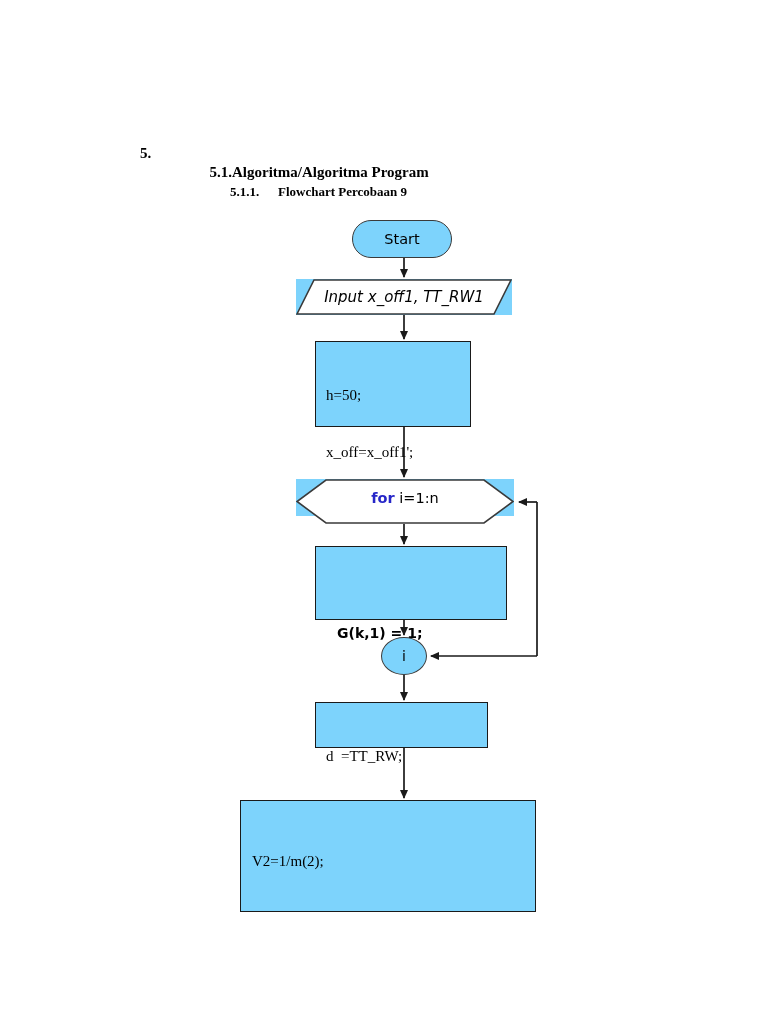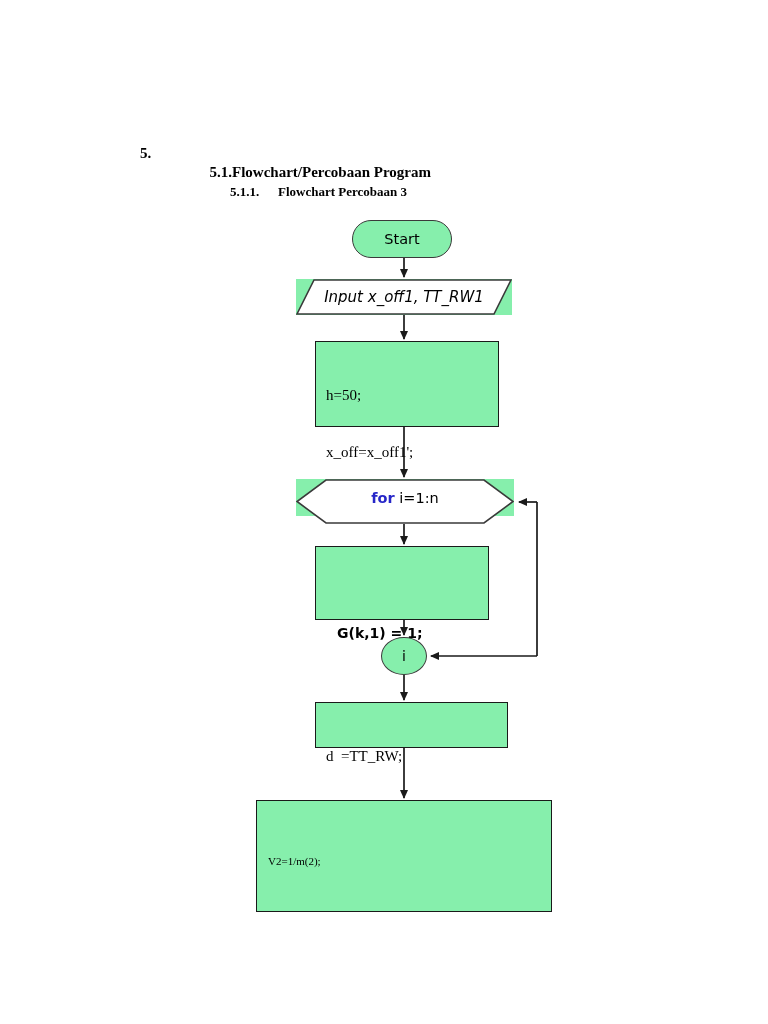--- a/index.html
+++ b/index.html
@@ -47,21 +47,21 @@
     position: absolute;
     left: 0; top: 0;
     width: 768px; height: 1024px;
   }
   .node {
     position: absolute;
     box-sizing: border-box;
     display: flex;
     align-items: center;
     justify-content: center;
-    background: #86efac;
+    background: #7dd3fc;
     color: #000;
   }
 
   
   .n-start {
     left: 352px; top: 220px;
     width: 100px; height: 38px;
     border: 1.4px solid #3a3a3a;
     border-radius: 19px;
     font-size: 14.5px;
@@ -93,44 +93,44 @@
     justify-content: flex-start;
   }
   .rect .lines {
     padding: 6px 0 0 10px;
     white-space: pre;
     line-height: 19px;
   }
 
   .n-init {
     left: 315px; top: 341px;
-    width: 184px; height: 86px;
+    width: 156px; height: 86px;
     font-size: 15px;
   }
 
   .n-gmat {
     left: 315px; top: 546px;
-    width: 174px; height: 74px;
+    width: 192px; height: 74px;
     font-size: 14px;
     font-family: "DejaVu Sans", sans-serif;
     font-weight: bold;
   }
   .n-gmat .lines { padding-top: 9px; padding-left: 21px; line-height: 31px; }
 
   .n-dm {
     left: 315px; top: 702px;
-    width: 193px; height: 46px;
+    width: 173px; height: 46px;
     font-size: 15px;
   }
   .n-dm .lines { padding-top: 3px; line-height: 20px; }
 
   .n-final {
-    left: 256px; top: 800px;
+    left: 240px; top: 800px;
     width: 296px; height: 112px;
-    font-size: 11px;
+    font-size: 15px;
     overflow: hidden;
   }
   .n-final .lines { padding-top: 5px; padding-left: 11px; line-height: 22px; }
 
   
   .n-for {
     left: 296px; top: 479px;
     width: 218px; height: 37px;
     font-size: 14.5px;
     font-family: "DejaVu Sans", sans-serif;
@@ -161,25 +161,25 @@
 <body>
 
 <div class="page">
 
   <div class="headings">
     <div class="h-row h-l1">
       <span class="h-num1">5.</span>
     </div>
     <div class="h-row h-l2">
       <span class="h-num2">5.1.</span>
-      <span>Flowchart/Percobaan Program</span>
+      <span>Algoritma/Algoritma Program</span>
     </div>
     <div class="h-row h-l3">
       <span class="h-num3">5.1.1.</span>
-      <span>Flowchart Percobaan 3</span>
+      <span>Flowchart Percobaan 9</span>
     </div>
   </div>
 
   <svg class="edges" width="768" height="1024" viewBox="0 0 768 1024">
     <defs>
       <marker id="arrowhead" markerWidth="9" markerHeight="8" refX="8" refY="4" orient="auto" markerUnits="userSpaceOnUse">
         <path d="M0,0 L9,4 L0,8 z" fill="#1a1a1a"></path>
       </marker>
     </defs>
     <g stroke="#1a1a1a" stroke-width="1.7" fill="none">

